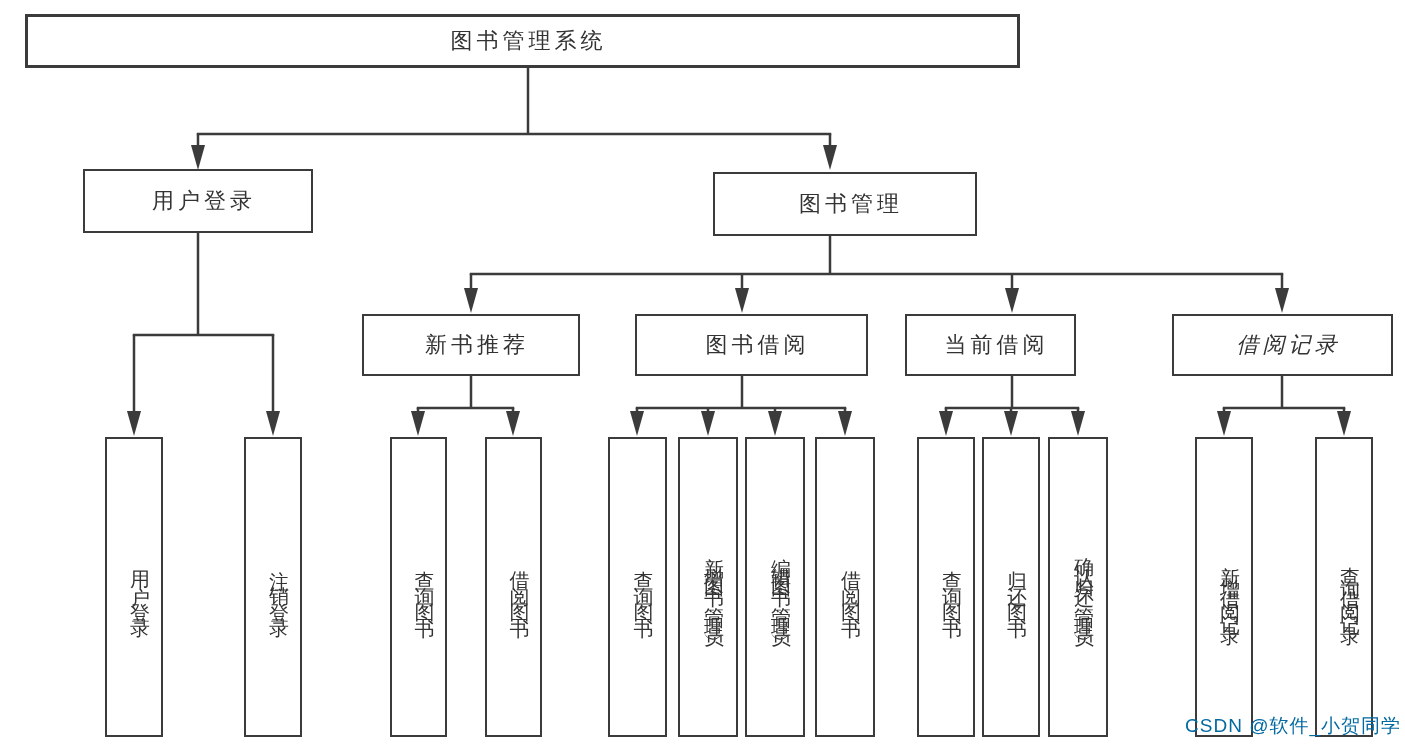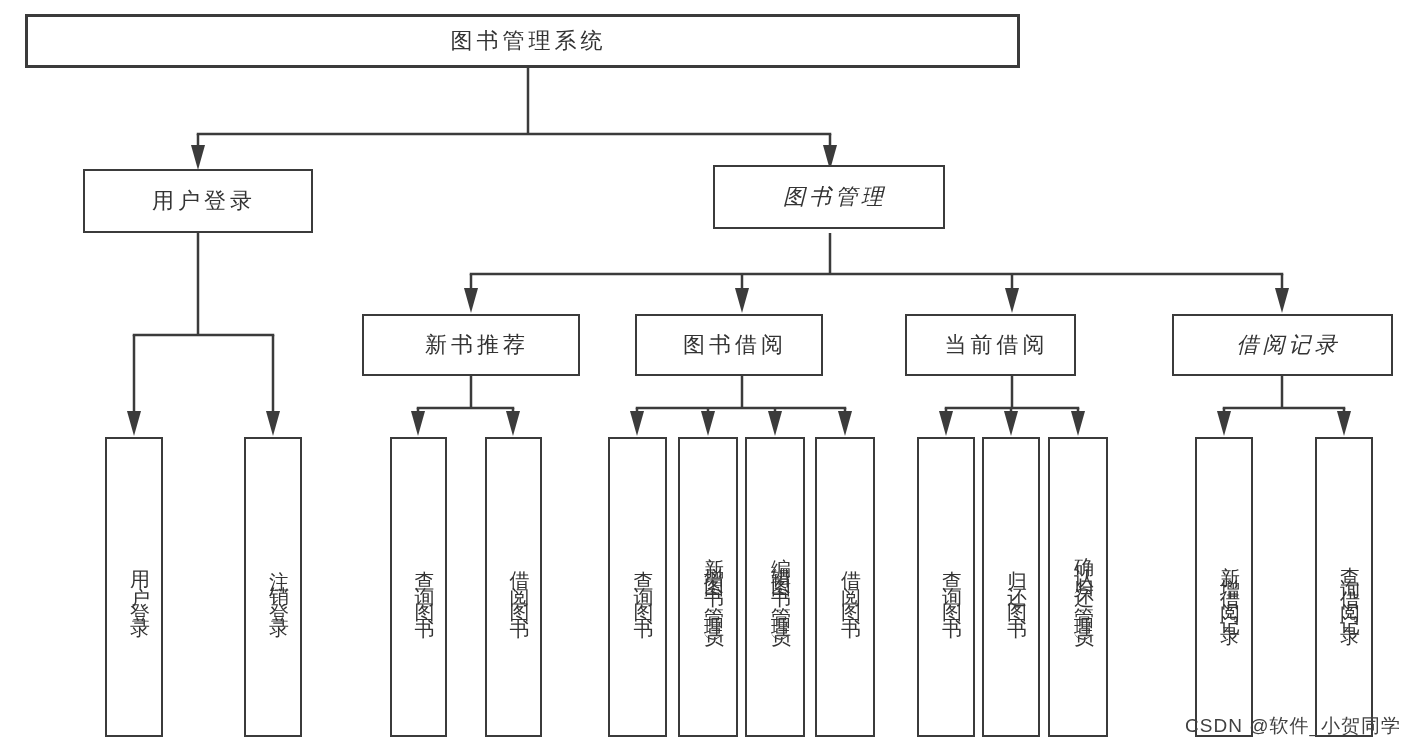--- a/index.html
+++ b/index.html
@@ -46,21 +46,21 @@
     letter-spacing: 16px;
   }
   .leaf.ls-6 .vtext { letter-spacing: 12px; }
   .leaf.ls-9 .vtext { letter-spacing: 10px; }
   .watermark {
     position: absolute;
     right: 4px;
     bottom: 8px;
     font-size: 19px;
     letter-spacing: 1px;
-    color: #404040;
+    color: #0369a1;
     z-index: 3;
   }
 </style>
 </head>
 <body>
 
 <div class="canvas">
 
   <svg class="wires" viewBox="0 0 1405 747" xmlns="http://www.w3.org/2000/svg" aria-hidden="true">
     <g stroke="#3b3b3b" stroke-width="2.5" fill="none">
@@ -131,28 +131,28 @@
     </g>
   </svg>
 
   <div class="node root" style="left:25px; top:14px; width:995px; height:54px;">
     <span>图书管理系统</span>
   </div>
 
   <div class="node" style="left:83px; top:169px; width:230px; height:64px;">
     <span>用户登录</span>
   </div>
-  <div class="node" style="left:713px; top:165px; width:232px; height:64px;font-style:italic;">
+  <div class="node" style="left:713px; top:172px; width:264px; height:64px;">
     <span>图书管理</span>
   </div>
 
   <div class="node" style="left:362px; top:314px; width:218px; height:62px;align-items:center;">
     <span>新书推荐</span>
   </div>
-  <div class="node" style="left:635px; top:314px; width:188px; height:62px;">
+  <div class="node" style="left:635px; top:314px; width:233px; height:62px;">
     <span>图书借阅</span>
   </div>
   <div class="node" style="left:905px; top:314px; width:171px; height:62px;">
     <span>当前借阅</span>
   </div>
   <div class="node" style="left:1172px; top:314px; width:221px; height:62px;font-style:italic;">
     <span>借阅记录</span>
   </div>
 
   <div class="node leaf" style="left:105px; width:58px;">

